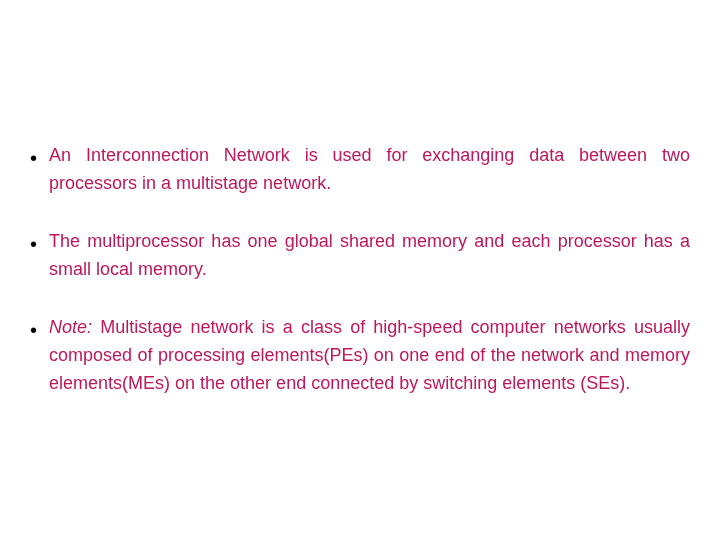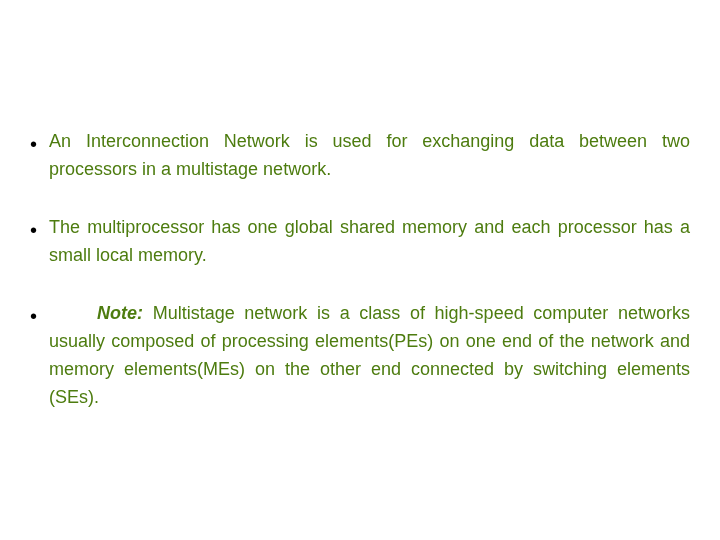--- a/index.html
+++ b/index.html
@@ -39,27 +39,26 @@
 
     .bullet-symbol {
       font-size: 20px;
       margin-right: 12px;
       margin-top: 1px;
       flex-shrink: 0;
     }
 
     .bullet-text {
       flex: 1;
-      color: #4d7c0f;
+      color: #be185d;
     }
 
     .note-bold {
       font-style: italic;
-      font-weight: bold;
-      margin-left: 48px;
+      font-weight: normal;
     }
   </style>
 </head>
 <body>
 
 <div class="content-area">
 
   <div class="bullet-item">
     <span class="bullet-symbol">•</span>
     <span class="bullet-text">An  Interconnection  Network  is  used  for exchanging  data  between  two  processors  in  a multistage network.</span>

